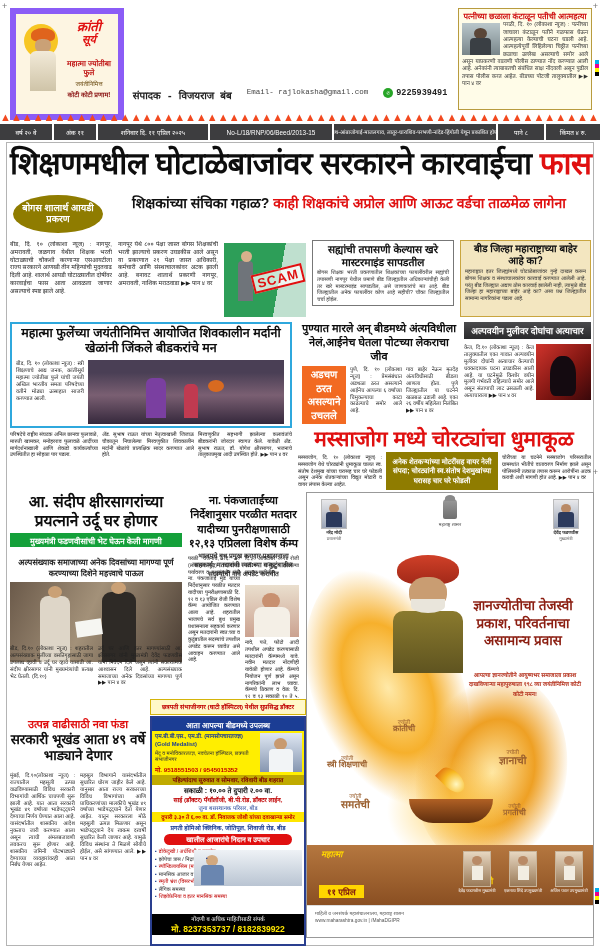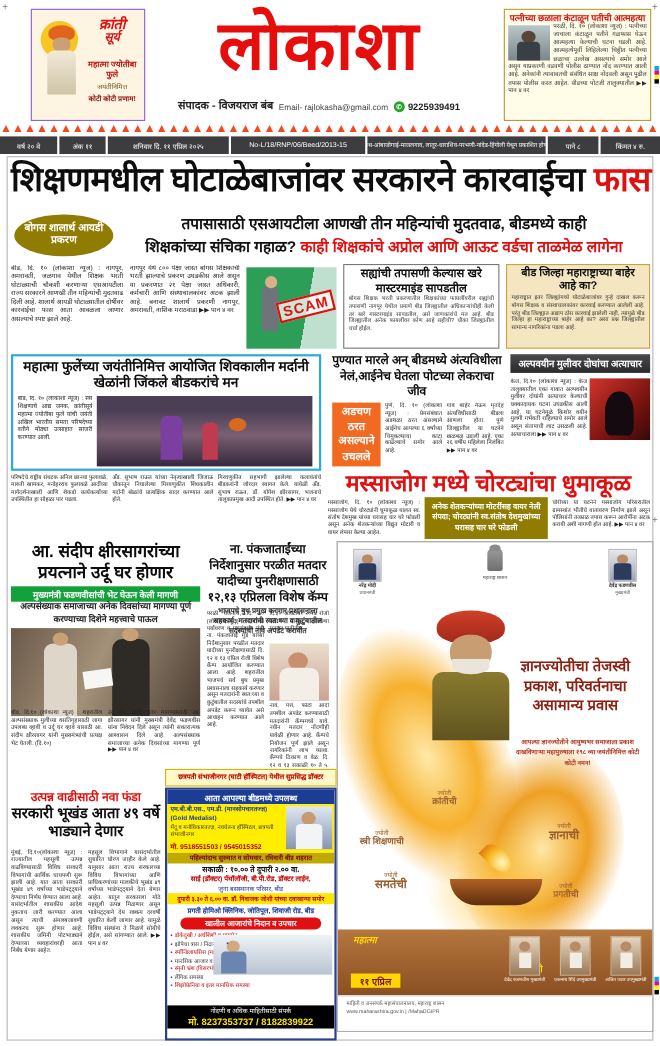--- a/index.html
+++ b/index.html
@@ -2,35 +2,35 @@
 <html><head>
 <meta charset="utf-8">
 <style>
   html,body{margin:0;padding:0;background:#e8e8e8;}
   .page{position:relative;width:600px;height:951px;background:#fff;margin:0 auto;
         font-family:"Liberation Sans",sans-serif;overflow:hidden;color:#111;}
   .abs{position:absolute;}
   .body-txt{font-size:6px;line-height:1.3;text-align:justify;color:#222;overflow:hidden;}
   .red{color:#e01010;}
   
-  .promo-box{left:10px;top:8px;width:102px;height:100px;border:1px solid #8b5cf6;background:#fdf5e2;margin-left:18px;}
+  .promo-box{left:10px;top:8px;width:102px;height:100px;border:6px solid #8b5cf6;background:#fdf5e2;}
   .promo-halo{position:absolute;left:8px;top:10px;width:34px;height:34px;border-radius:50%;background:#f7c623;}
   .promo-fig{position:absolute;left:12px;top:14px;width:30px;height:74px;}
   .promo-turban{position:absolute;left:3px;top:0;width:24px;height:14px;background:#e0641c;border-radius:55% 55% 40% 40%;}
   .promo-face{position:absolute;left:7px;top:11px;width:16px;height:13px;background:#caa176;border-radius:40%;}
   .promo-body{position:absolute;left:2px;top:23px;width:26px;height:40px;background:linear-gradient(#f2ead8,#cfc4a8);border-radius:6px 6px 0 0;}
   .promo-txt{position:absolute;left:46px;top:6px;width:54px;text-align:center;}
   .promo-kranti{color:#e01010;font-weight:bold;font-size:13px;line-height:1;font-style:italic;}
   .promo-surya{color:#e01010;font-weight:bold;font-size:11px;line-height:1.1;font-style:italic;}
   .promo-mahatma{color:#c01616;font-weight:bold;font-size:7.5px;margin-top:14px;line-height:1.2;}
   .promo-jayanti{color:#6a4a10;font-size:6px;margin-top:3px;}
   .promo-pranam{color:#8a1212;font-weight:bold;font-size:6.5px;margin-top:2px;}
   .mast-title{left:128px;top:10px;width:324px;text-align:center;font-size:62px;line-height:1.05;
               color:#e60d0d;font-weight:900;letter-spacing:1px;}
-  .mast-sub{left:128px;top:88px;width:324px;display:flex;justify-content:center;align-items:flex-end;gap:5px;}
+  .mast-sub{left:128px;top:88px;width:324px;display:flex;justify-content:center;align-items:flex-start;gap:15px;font-family:Liberation Mono, monospace;}
   .mast-editor{font-size:10px;font-weight:bold;color:#222;}
   .mast-email{font-size:7.5px;color:#444;}
   .mast-phone{display:flex;align-items:center;gap:3px;font-size:8.5px;color:#222;font-weight:bold;}
   .phone-dot{width:10px;height:10px;border-radius:50%;background:#27a527;color:#fff;font-size:6px;
              display:flex;align-items:center;justify-content:center;}
   .brief-box{left:458px;top:8px;width:134px;height:102px;border:1px solid #b89b3e;background:#fffce8;padding:3px;box-sizing:border-box;}
   .brief-head{color:#d01212;font-weight:bold;font-size:8px;text-align:center;line-height:1.15;}
   .brief-photo{float:left;width:38px;height:32px;margin:2px 3px 1px 0;background:linear-gradient(#b9c6ca,#79868a);position:relative;}
   .brief-photo:before{content:"";position:absolute;left:12px;top:5px;width:13px;height:11px;border-radius:50%;background:#5a4638;}
   .brief-photo:after{content:"";position:absolute;left:8px;top:15px;width:21px;height:17px;border-radius:4px 4px 0 0;background:#3a3f44;}
@@ -49,21 +49,21 @@
   .badge{left:13px;top:195px;width:90px;height:38px;background:#8f7c00;border-radius:50%;color:#fff;
          font-size:9.5px;font-weight:bold;display:flex;align-items:center;justify-content:center;text-align:center;line-height:1.15;}
   .deck{left:106px;top:193px;width:486px;text-align:center;font-weight:bold;font-size:14px;line-height:1.5;color:#111;}
   .lead-col1{left:10px;top:241px;width:102px;height:78px;}
   .lead-col2{left:118px;top:241px;width:100px;height:78px;}
   .scam-img{left:224px;top:243px;width:82px;height:74px;background:linear-gradient(100deg,#2d9e58 65%,#bfe0cf 65%);overflow:hidden;}
   .scam-person{position:absolute;left:14px;top:18px;width:15px;height:40px;background:#6f747a;border-radius:4px 4px 0 0;}
   .scam-head{position:absolute;left:17px;top:8px;width:11px;height:11px;border-radius:50%;background:#d8b08c;}
   .scam-stamp{position:absolute;right:2px;top:26px;transform:rotate(-14deg);border:2px solid #e01010;color:#e01010;
               font-weight:900;font-size:13px;letter-spacing:1px;padding:0 3px;background:rgba(255,255,255,.75);}
-  .sbox1{left:312px;top:240px;width:142px;height:77px;border:1px solid #777;padding:2px 4px;box-sizing:border-box;background:#fff;}
+  .sbox1{left:312px;top:240px;width:142px;height:66px;border:1px solid #777;padding:2px 4px;box-sizing:border-box;background:#fff;}
   .sbox1-title{font-weight:bold;font-size:10.5px;text-align:center;line-height:1.2;color:#111;}
   .sbox2{left:460px;top:240px;width:131px;height:77px;border:1px solid #c9a53e;padding:2px 4px;box-sizing:border-box;background:#f3e6c0;}
   .sbox2-title{font-weight:bold;font-size:10px;text-align:center;line-height:1.2;color:#111;}
   .sbox-body{font-size:5.2px;line-height:1.3;text-align:justify;color:#333;margin-top:1px;}
   
   .phule-box{left:10px;top:322px;width:282px;height:106px;border:2px solid #2fa8dd;padding:2px 4px;box-sizing:border-box;}
   .phule-head{font-weight:bold;font-size:12.5px;text-align:center;line-height:1.2;color:#0d0d0d;}
   .phule-col{position:absolute;left:4px;top:36px;width:68px;height:64px;}
   .phule-photo{position:absolute;left:76px;top:36px;width:196px;height:64px;
                background:linear-gradient(180deg,#4a3f55 20%,#7a5f72 55%,#35283c);overflow:hidden;}
@@ -88,21 +88,21 @@
   .olive-box{left:386px;top:452px;width:112px;height:38px;background:#8f7c00;color:#fff;font-size:7px;font-weight:bold;
              display:flex;align-items:center;justify-content:center;text-align:center;line-height:1.35;padding:1px 3px;box-sizing:border-box;}
   .massa-c2{left:502px;top:454px;width:89px;height:36px;}
   .cont-c1{left:10px;top:431px;width:88px;height:58px;}
   .cont-c2{left:102px;top:431px;width:92px;height:58px;}
   .cont-c3{left:198px;top:431px;width:94px;height:58px;}
   
   .sandeep{left:10px;top:493px;width:172px;}
   .sandeep-head{font-weight:bold;font-size:15.5px;text-align:center;line-height:1.2;color:#0d0d0d;}
   .green-strip{margin-top:3px;background:#14a03a;color:#fff;font-size:8px;font-weight:bold;text-align:center;padding:1.5px 0;}
-  .sandeep-deck{margin-top:0;font-weight:bold;font-size:8px;text-align:center;line-height:1.3;color:#222;}
+  .sandeep-deck{margin-top:11px;font-weight:bold;font-size:8px;text-align:center;line-height:1.3;color:#222;}
   .sandeep-photo{margin-top:3px;width:172px;height:80px;background:linear-gradient(115deg,#6b5a4a,#a39179 45%,#4a3d33);position:relative;overflow:hidden;}
   .sp-fig1{position:absolute;left:30px;top:14px;width:30px;height:66px;background:#ded6c8;border-radius:8px 8px 0 0;}
   .sp-fig2{position:absolute;left:92px;top:10px;width:34px;height:70px;background:#2e2a26;border-radius:9px 9px 0 0;}
   .sp-doc{position:absolute;left:66px;top:38px;width:26px;height:16px;background:#f6f6f2;transform:rotate(-8deg);}
   .sp-head1{position:absolute;left:38px;top:4px;width:14px;height:12px;border-radius:50%;background:#caa176;}
   .sp-head2{position:absolute;left:101px;top:0px;width:15px;height:12px;border-radius:50%;background:#caa176;}
   .sandeep-c1{position:absolute;left:0px;top:152px;width:83px;height:68px;}
   .sandeep-c2{position:absolute;left:88px;top:152px;width:84px;height:68px;}
   .pankaja{left:188px;top:493px;width:111px;height:206px;}
   .pankaja-head{font-weight:bold;font-size:11px;text-align:center;line-height:1.3;color:#0d0d0d;}
@@ -211,21 +211,20 @@
     </div>
     <div class="promo-txt">
       <div class="promo-kranti">क्रांती</div>
       <div class="promo-surya">सूर्य</div>
       <div class="promo-mahatma">महात्मा ज्योतीबा फुले</div>
       <div class="promo-jayanti">जयंतीनिमित्त</div>
       <div class="promo-pranam">कोटी कोटी प्रणाम!</div>
     </div>
   </div>
 
-  <div class="abs mast-title">लोकाशा</div>
   <div class="abs mast-sub">
     <span class="mast-editor">संपादक - विजयराज बंब</span>
     <span class="mast-email">Email- rajlokasha@gmail.com</span>
     <span class="mast-phone">
       <span class="phone-dot">✆</span>
       <span>9225939491</span>
     </span>
   </div>
 
   <div class="abs brief-box">
@@ -243,21 +242,20 @@
     <div style="flex:1;font-size:5.4px;">बीड, परळी वैजनाथ-आंबाजोगाई-माजलगाव, लातूर-धाराशिव-परभणी-नांदेड-हिंगोली येथून प्रकाशित होणारे एकमेव दैनिक</div>
     <div style="width:40px;">पाने ८</div>
     <div style="width:48px;">किंमत ४ रु.</div>
   </div>
 
   <div class="abs frame"></div>
 
   <div class="abs lead-head"><span>शिक्षणमधील घोटाळेबाजांवर सरकारने कारवाईचा </span><span class="red">फास आवळला</span></div>
   <div class="abs badge">बोगस शालार्थ आयडी प्रकरण</div>
   <div class="abs deck">
-    <div>तपासासाठी एसआयटीला आणखी तीन महिन्यांची मुदतवाढ, बीडमध्ये काही</div>
     <div><span>शिक्षकांच्या संचिका गहाळ? </span><span class="red">काही शिक्षकांचे अप्रोल आणि आऊट वर्डचा ताळमेळ लागेना</span></div>
   </div>
   <div class="abs body-txt lead-col1">बीड, दि. १० (लोकाशा न्यूज) : नागपूर, अमरावती, जळगाव येथील शिक्षक भरती घोटाळ्याची चौकशी करणाऱ्या एसआयटीला राज्य सरकारने आणखी तीन महिन्यांची मुदतवाढ दिली आहे. शालार्थ आयडी घोटाळ्यातील दोषींवर कारवाईचा फास आता आवळला जाणार असल्याचे स्पष्ट झाले आहे.</div>
   <div class="abs body-txt lead-col2">नागपूर येथे ८०० पेक्षा जास्त बोगस शिक्षकांची भरती झाल्याचे प्रकरण उघडकीस आले असून या प्रकरणात २१ पेक्षा जास्त अधिकारी, कर्मचारी आणि संस्थाचालकांवर अटक झाली आहे. बनावट शालार्थ प्रकरणी नागपूर, अमरावती, नाशिक मराठवाडा ▶▶ पान ४ वर</div>
   <div class="abs scam-img">
     <div class="scam-person"></div>
       <div class="scam-head"></div>
     <div class="scam-stamp">SCAM</div>
   </div>
 

